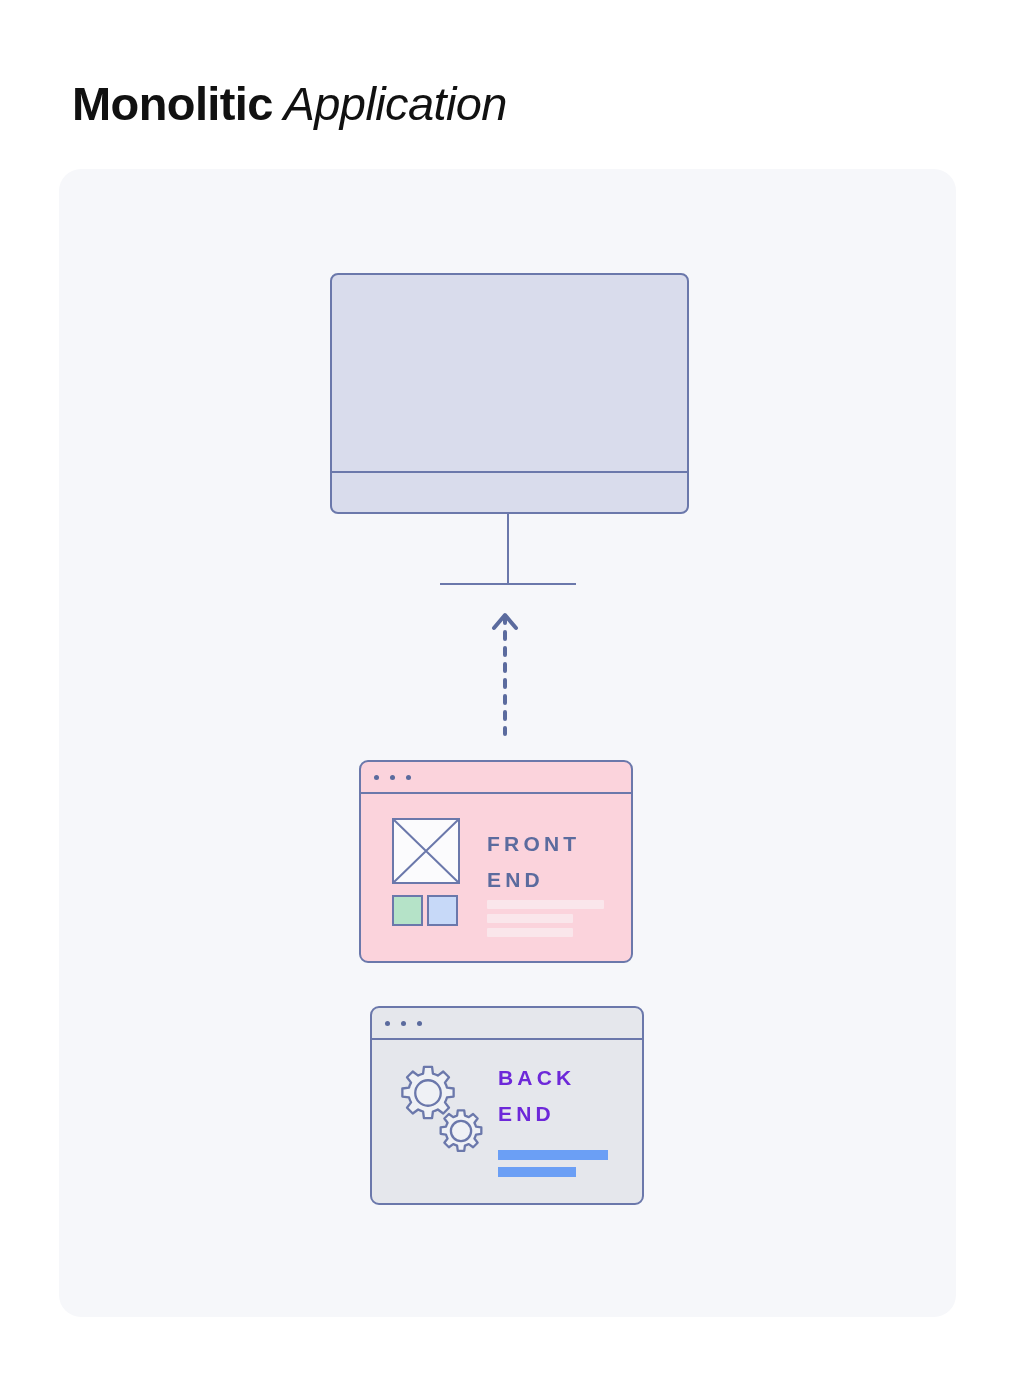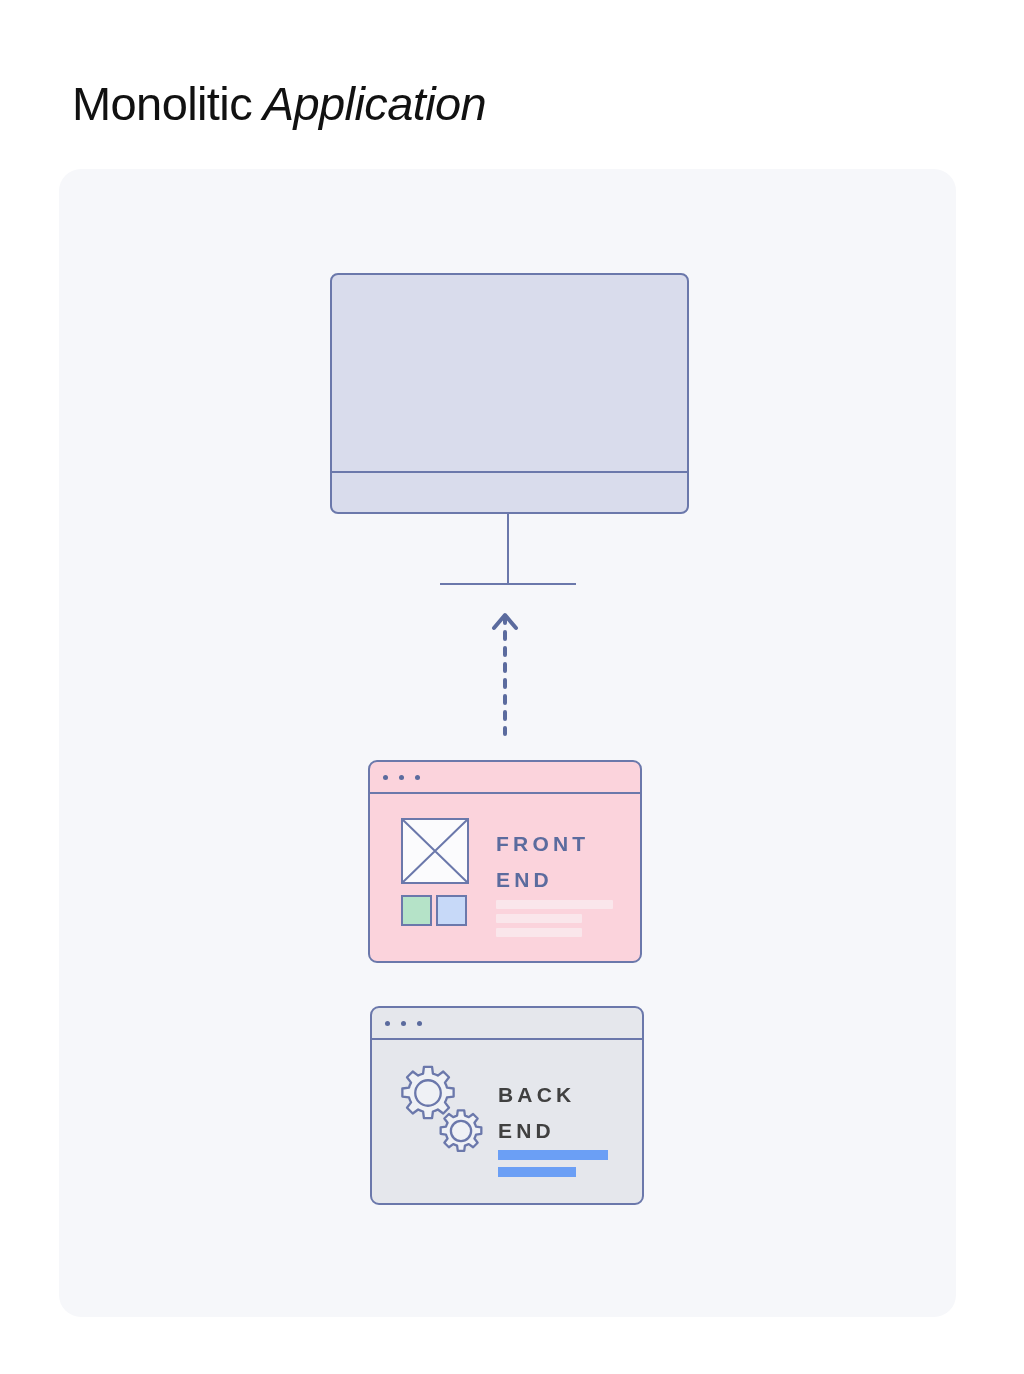--- a/index.html
+++ b/index.html
@@ -19,21 +19,21 @@
   #page-title {
     position: absolute;
     left: 72px;
     top: 72px;
     font-size: 47px;
     line-height: 64px;
     color: #111111;
     letter-spacing: -0.6px;
     white-space: nowrap;
   }
-  #page-title .t-bold { font-weight: 400; }
+  #page-title .t-bold { font-weight: 700; }
   #page-title .t-light { font-weight: 400; font-style: italic; }
 
   
   #diagram-panel {
     position: absolute;
     left: 59px;
     top: 169px;
     width: 897px;
     height: 1148px;
     background: #f6f7fa;
@@ -92,21 +92,21 @@
 
   
   .app-card {
     position: absolute;
     border: 2px solid #6b78ab;
     border-radius: 9px;
     box-sizing: border-box;
     overflow: hidden;
   }
   #frontend-card {
-    left: 368px;
+    left: 359px;
     top: 760px;
     width: 274px;
     height: 203px;
     background: #fbd3dc;
   }
   #backend-card {
     left: 370px;
     top: 1006px;
     width: 274px;
     height: 199px;
@@ -193,27 +193,27 @@
   #be-gear-small {
     position: absolute;
     left: 66px;
     top: 68px;
     width: 46px;
     height: 46px;
   }
   #be-label {
     position: absolute;
     left: 126px;
-    top: 37px;
+    top: 20px;
     width: 130px;
     font-size: 21px;
     font-weight: 700;
     line-height: 36px;
     letter-spacing: 4.2px;
-    color: #404040;
+    color: #6d28d9;
   }
   .be-bar {
     position: absolute;
     left: 126px;
     height: 10px;
     background: #6b9ff5;
   }
   #be-bar-1 { top: 110px; width: 110px; }
   #be-bar-2 { top: 127px; width: 78px; }
 </style>

